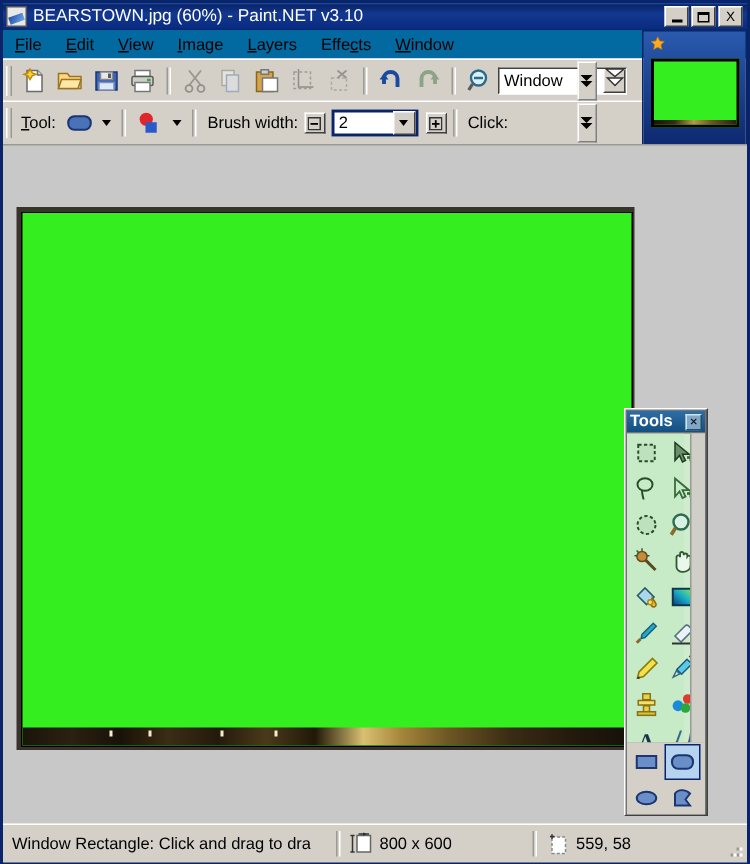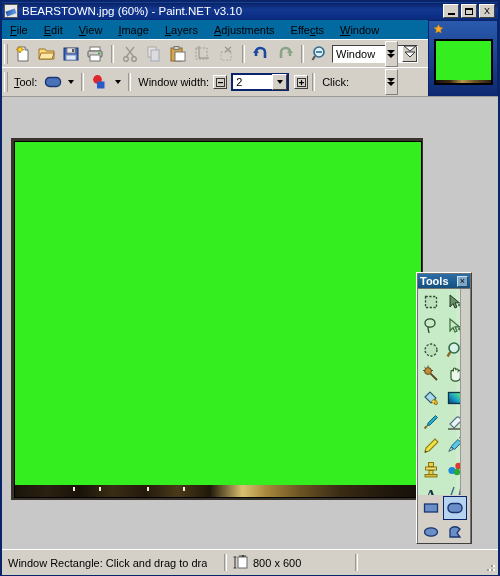--- a/index.html
+++ b/index.html
@@ -237,21 +237,20 @@
         </div>
     </div>
   </div>
 
   <div class="menubar" id="menubar">
       <div class="menu-item"><u>F</u>ile</div>
       <div class="menu-item"><u>E</u>dit</div>
       <div class="menu-item"><u>V</u>iew</div>
       <div class="menu-item"><u>I</u>mage</div>
       <div class="menu-item"><u>L</u>ayers</div>
-      <div class="menu-item"><u>A</u>djustments</div>
       <div class="menu-item">Effe<u>c</u>ts</div>
       <div class="menu-item"><u>W</u>indow</div>
     </div>
 
   <div class="tb" id="toolbar1">
     <div class="grip"></div>
 
     <div class="tbbtn" title="New">
       <svg width="18" height="18" viewBox="0 0 18 18">
         <path d="M4 2h7l3 3v11H4z" fill="#fff" stroke="#6a6a6a"></path>
@@ -362,21 +361,21 @@
     <div class="swatch-btn">
       <div class="tbbtn">
         <svg width="18" height="16" viewBox="0 0 18 16">
           <circle cx="6.5" cy="5.5" r="4.4" fill="#e0262a"></circle>
           <rect x="6" y="7.5" width="7.5" height="7" fill="#2a5ac8"></rect>
         </svg>
       </div>
       <div class="dropdot"></div>
     </div>
     <div class="tbsep"></div>
-    <div class="tb-label">Window width:</div>
+    <div class="tb-label">Brush width:</div>
     <div class="spin" style="margin-right:4px;">
       <svg width="9" height="9" viewBox="0 0 9 9">
           <rect x="0.5" y="0.5" width="8" height="8" fill="none" stroke="#333"></rect>
           <rect x="2" y="4" width="5" height="1.2" fill="#000"></rect>
         </svg>
     </div>
     <div class="combo focus" id="widthCombo">
       <div class="cval">2</div>
       <div class="carrow"></div>
     </div>
@@ -588,20 +587,27 @@
     <div class="sb-sep"></div>
     <div class="sb-pane" id="sbSize">
       <svg class="sb-ico" viewBox="0 0 16 15">
         <rect x="5" y="2" width="9" height="11" fill="#fff" stroke="#666"></rect>
         <path d="M2 2v11M0.6 2h2.8M0.6 13h2.8" stroke="#333" stroke-width="1"></path>
         <path d="M6 1h7M9 0.2l2 0.8-2 0.8" stroke="#333" stroke-width="0.9" fill="none"></path>
       </svg>
       <div class="sb-text">800 x 600</div>
     </div>
     <div class="sb-sep"></div>
+    <div class="sb-pane" id="sbPos">
+      <svg class="sb-ico" viewBox="0 0 16 15">
+        <rect x="4" y="3" width="9" height="11" fill="#fff" stroke="#888" stroke-dasharray="2 1.4"></rect>
+        <path d="M4 1.2v3M2.6 2.6h3" stroke="#333" stroke-width="1"></path>
+      </svg>
+      <div class="sb-text">559, 58</div>
+    </div>
     <div id="grip">
       <div class="gd" style="left:8px;top:8px;"></div>
       <div class="gd l" style="left:10px;top:8px;"></div>
       <div class="gd" style="left:4px;top:8px;"></div>
       <div class="gd" style="left:8px;top:4px;"></div>
       <div class="gd l" style="left:10px;top:4px;"></div>
       <div class="gd l" style="left:6px;top:8px;"></div>
     </div>
   </div>
 </div>

